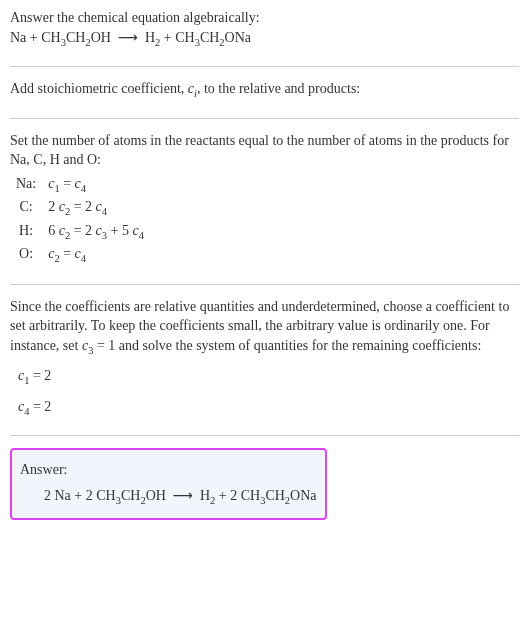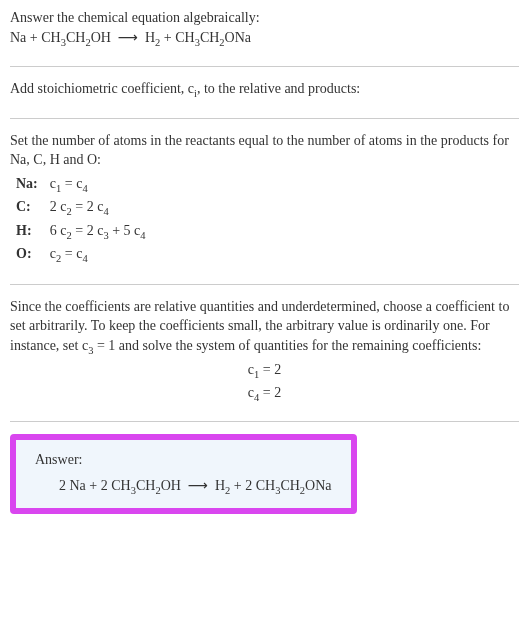--- a/index.html
+++ b/index.html
@@ -26,48 +26,47 @@
     }
     .equation-table {
       border-collapse: collapse;
       margin: 4px 0;
     }
     .equation-table td {
       padding: 0 6px 1px 6px;
       vertical-align: top;
     }
     .equation-table td:first-child {
-      text-align: left;
-      font-weight: bold;
+      text-align: center;
     }
     .coeff-list {
       margin: 2px 0;
     }
     .coeff-line {
-      margin: 0;
-      text-align: center;
+      margin: 8px;
     }
     .answer-box {
-      border: 6px solid #d946ef;
+      border: 2px solid #d946ef;
       background: #f0f6fc;
       border-radius: 4px;
-      padding: 10px 19px;
+      padding: 10px 8px;
       width: fit-content;
       margin-top: 6px;
     }
     .answer-label {
       margin-bottom: 6px;
     }
     .answer-equation {
       padding-left: 24px;
     }
     sub {
       font-size: 0.75em;
     }
     .italic {
+      font-style: italic;
     }
   </style>
 </head>
 <body>
 
 <div class="section">
   <div>Answer the chemical equation algebraically:</div>
   <div>Na + CH<sub>3</sub>CH<sub>2</sub>OH &nbsp;⟶&nbsp; H<sub>2</sub> + CH<sub>3</sub>CH<sub>2</sub>ONa</div>
 </div>
 

